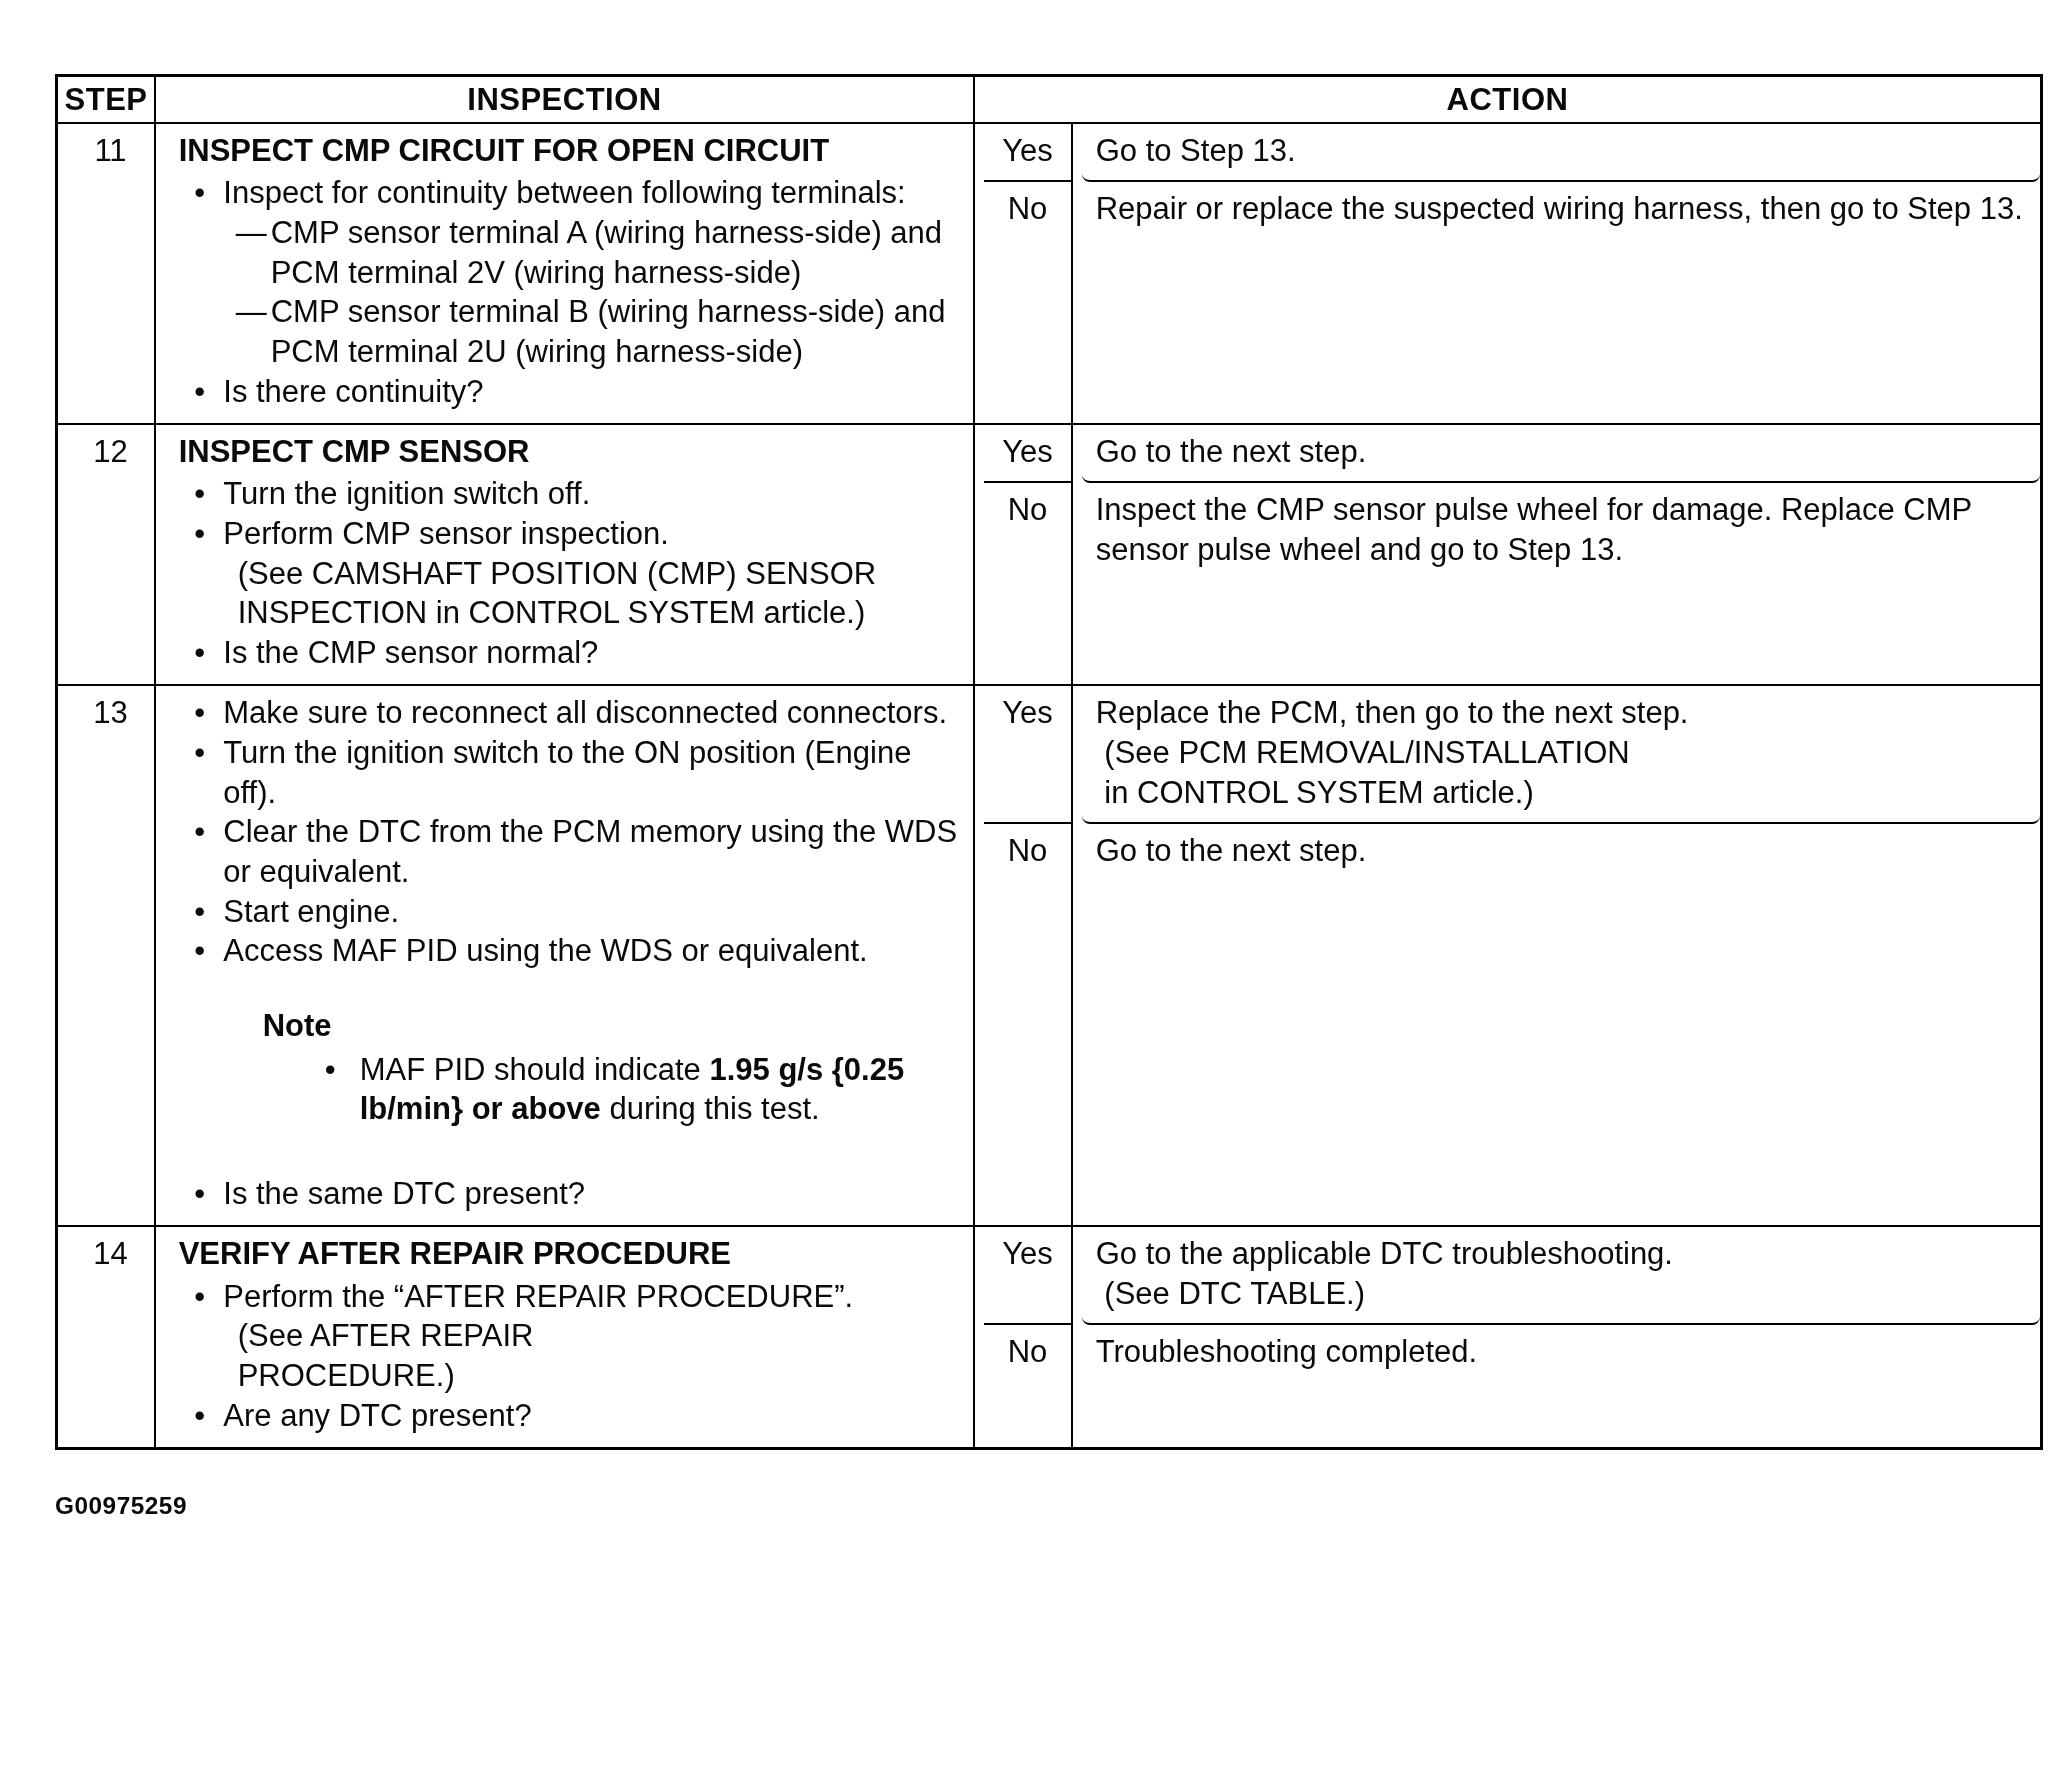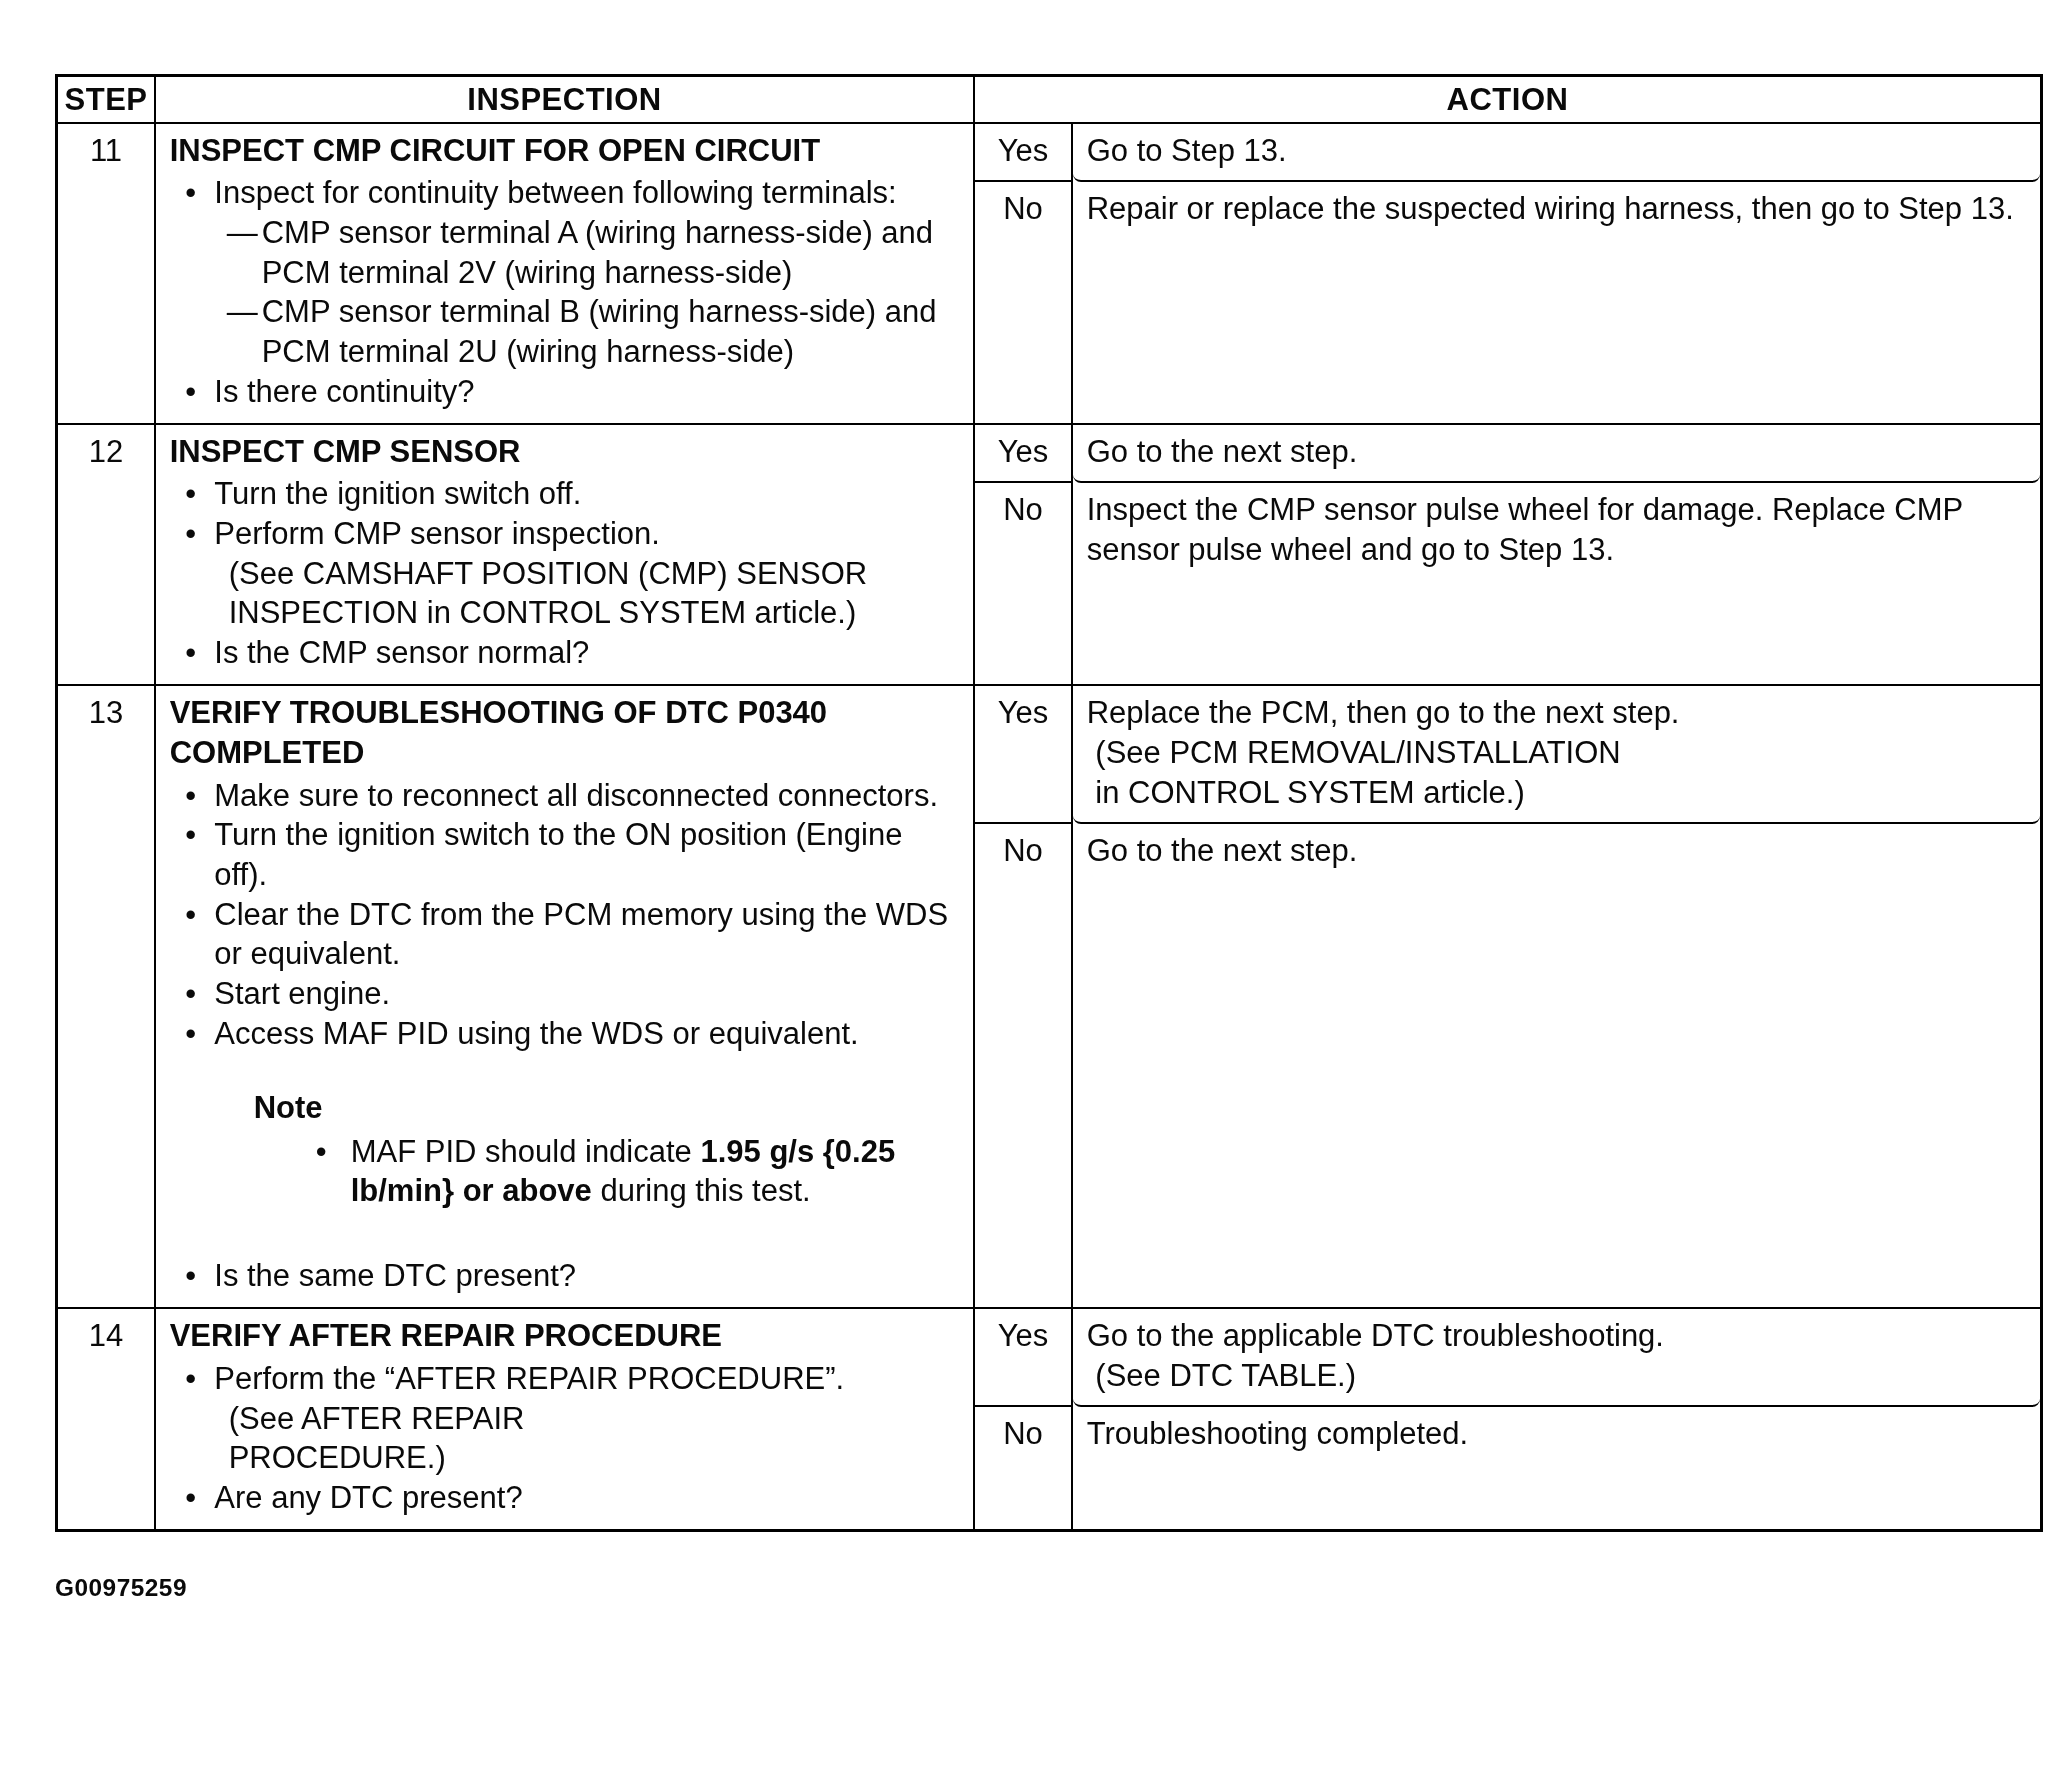--- a/index.html
+++ b/index.html
@@ -45,21 +45,21 @@
   .h-step, .h-insp { border-right: 2.9px solid #000; }
   
   .step-row {
     display: grid;
     grid-template-columns: 98px 819px 98px 1fr;
     grid-template-rows: auto 1fr;
     border-top: 2.9px solid #000;
     font-size: 31px;
     line-height: 1.28;
   }
-  .cell { box-sizing: border-box; }
+  .cell { box-sizing: border-box; margin-left: 9px; }
   .cell-step {
     grid-column: 1; grid-row: 1 / 3;
     border-right: 2.9px solid #000;
     text-align: center;
     padding-top: 6.8px;
   }
   .cell-insp {
     grid-column: 2; grid-row: 1 / 3;
     border-right: 2.9px solid #000;
     padding: 6.8px 13.7px 11.7px 13.7px;
@@ -186,21 +186,20 @@
             <div class="action-line">Go to the next step.</div>
           </div>
           <div class="cell cell-no-label">No</div>
           <div class="cell cell-no-action">
             <div class="action-line">Inspect the CMP sensor pulse wheel for damage. Replace CMP sensor pulse wheel and go to Step 13.</div>
           </div>
         </div>
         <div class="step-row">
           <div class="cell cell-step">13</div>
           <div class="cell cell-insp">
-            <div class="insp-title">VERIFY TROUBLESHOOTING OF DTC P0340 COMPLETED</div>
             <div class="item item-bullet">
               <span class="marker">•</span>
               <span class="item-text">Make sure to reconnect all disconnected connectors.</span>
             </div>
             <div class="item item-bullet">
               <span class="marker">•</span>
               <span class="item-text">Turn the ignition switch to the ON position (Engine off).</span>
             </div>
             <div class="item item-bullet">
               <span class="marker">•</span>

